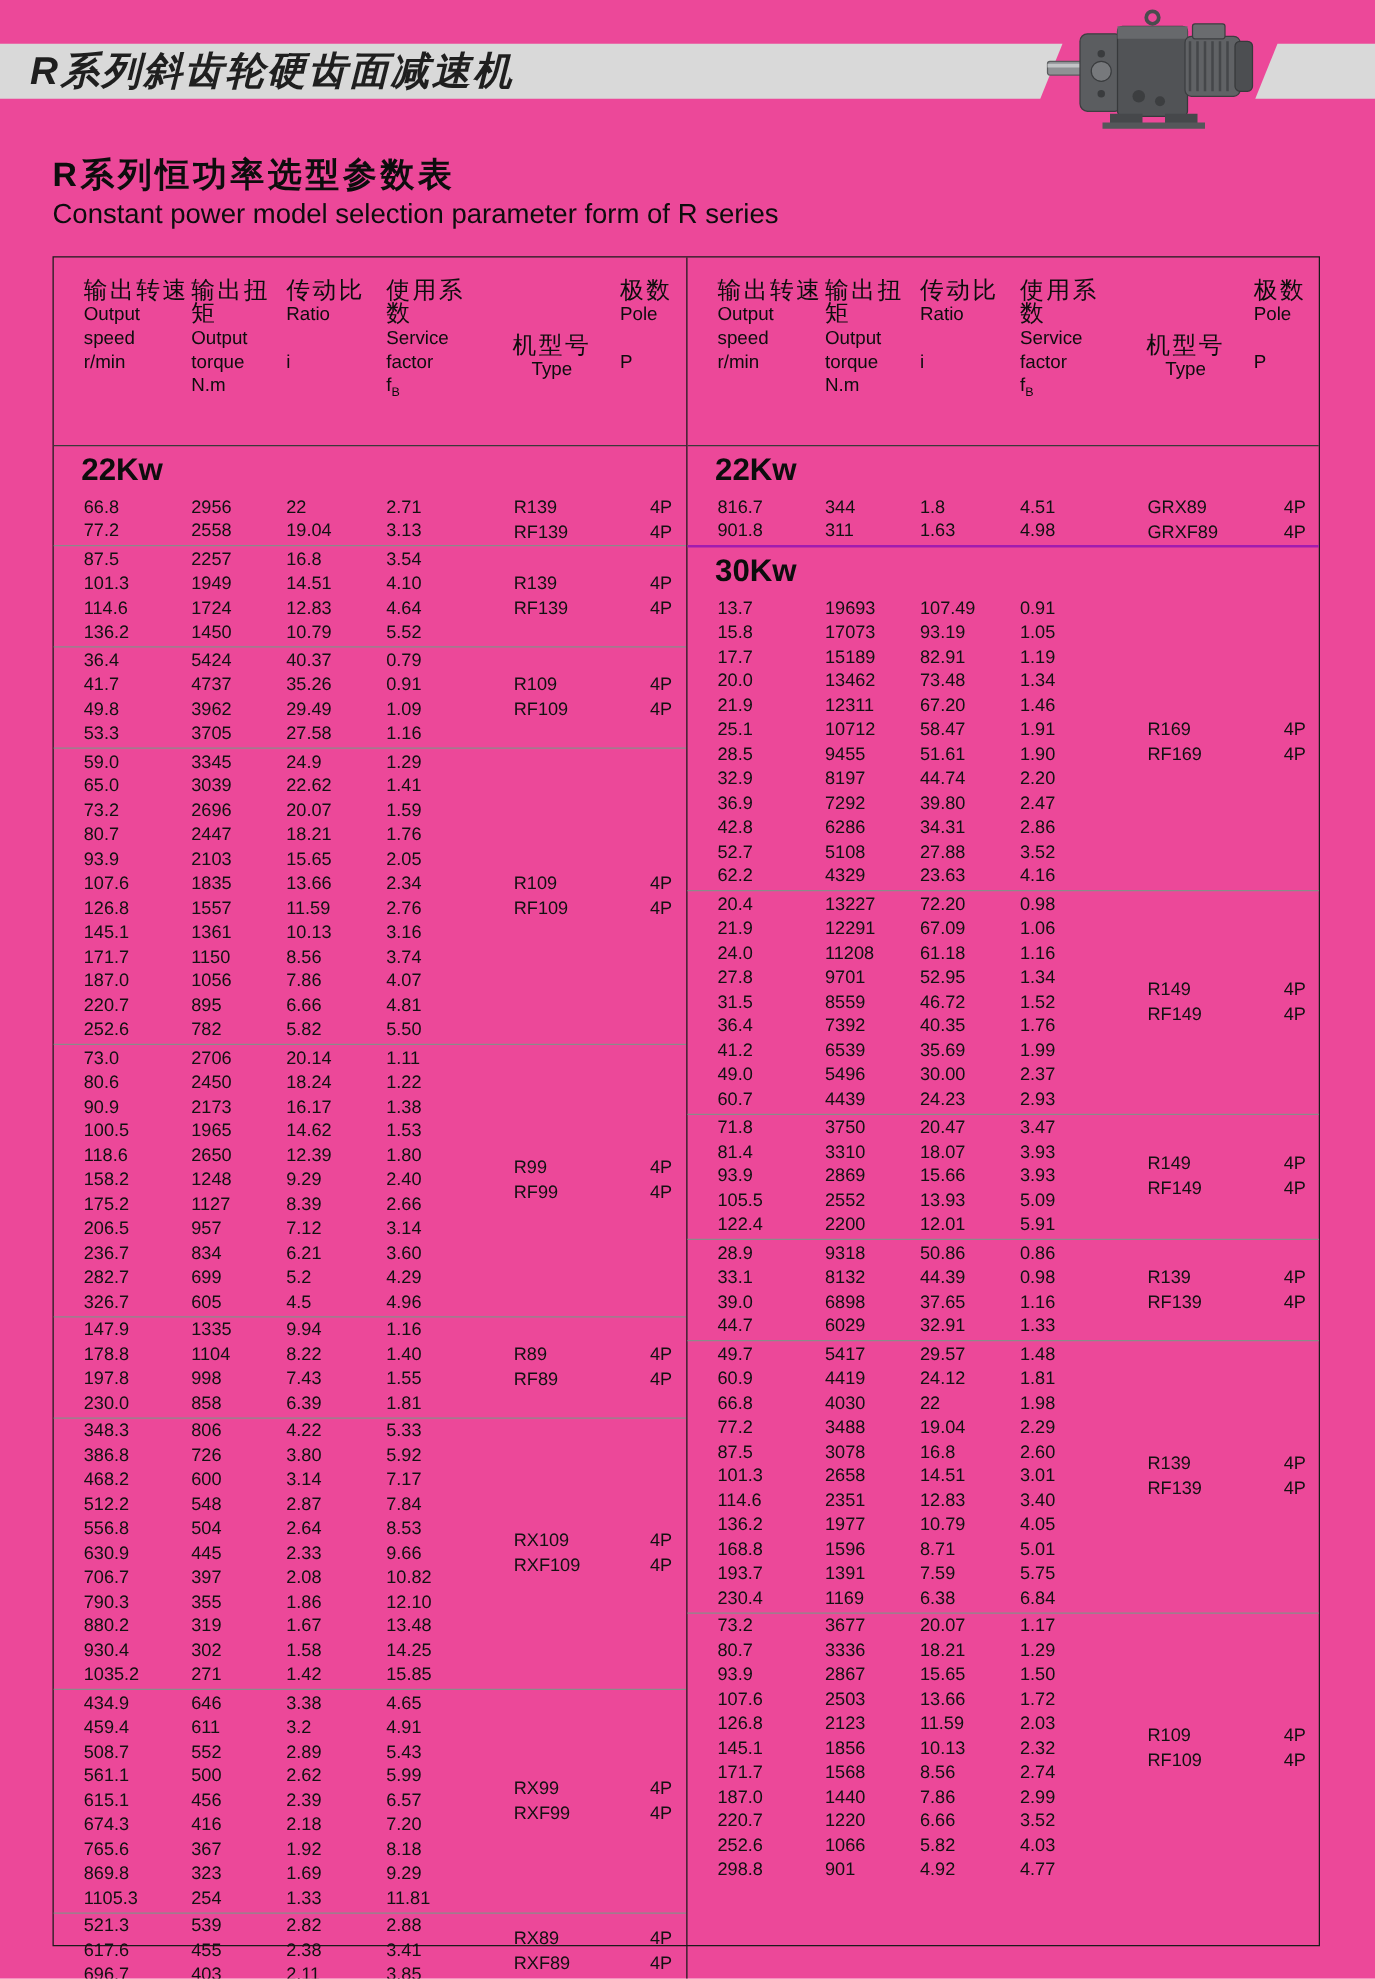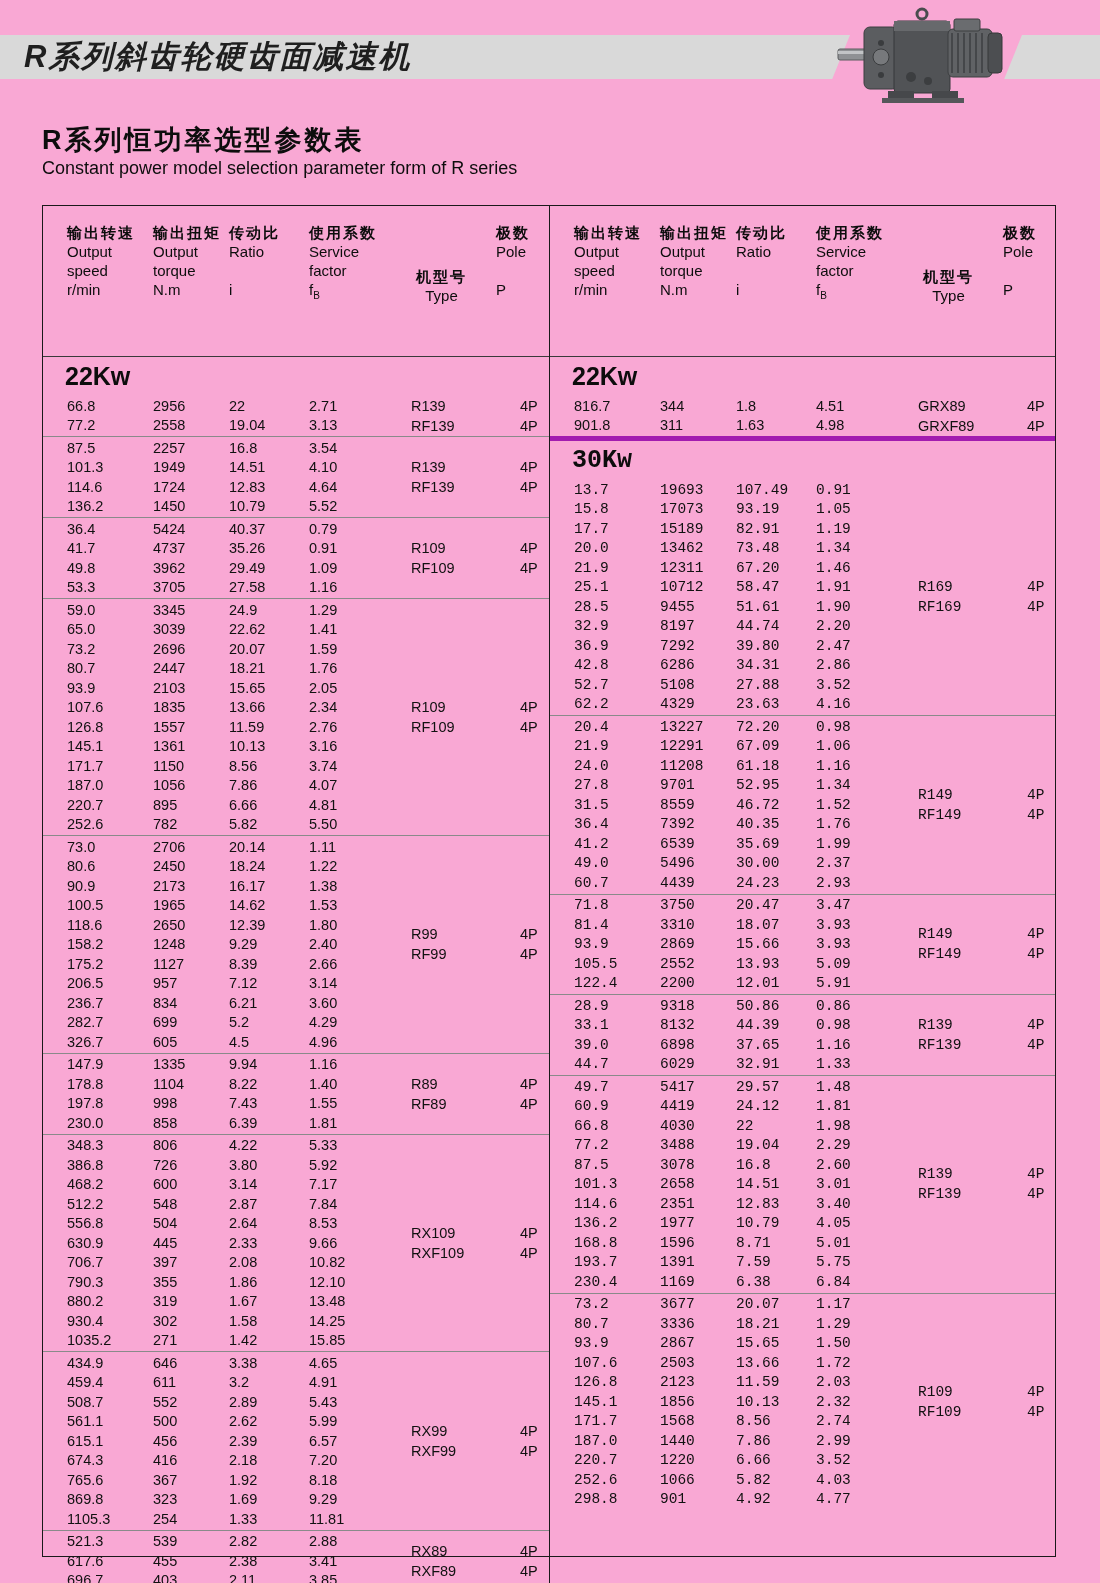--- a/index.html
+++ b/index.html
@@ -1,43 +1,43 @@
 <!DOCTYPE html>
 <html><head>
 <meta charset="utf-8">
 <style>
   html,body{margin:0;padding:0;background:#fff;}
-  .page{position:relative;width:1100px;height:1583px;background:#f9a8d4;overflow:hidden;
+  .page{position:relative;width:1100px;height:1583px;background:#ec4899;overflow:hidden;
         font-family:"Liberation Sans",sans-serif;color:#111;}
   
   .banner-band{position:absolute;top:35px;left:-30px;width:880px;height:44px;background:#d9d9d9;
                transform:skewX(-22deg);transform-origin:top left;}
   .banner-band2{position:absolute;top:35px;left:1022px;width:140px;height:44px;background:#d9d9d9;
                 transform:skewX(-22deg);transform-origin:top left;}
   .banner-title{position:absolute;top:35px;left:24px;height:44px;display:flex;align-items:center;
                 font-size:31px;font-weight:bold;font-style:italic;color:#1f1f1f;letter-spacing:2px;}
   .motor{position:absolute;left:836px;top:5px;width:178px;height:102px;}
   
   .heading-zh{position:absolute;top:122px;left:42px;font-size:27px;font-weight:bold;letter-spacing:3px;color:#0d0d0d;}
-  .heading-en{position:absolute;top:158px;left:42px;font-size:18px;color:#0d0d0d;}
+  .heading-en{position:absolute;top:158px;left:42px;font-size:22px;color:#0d0d0d;}
   
   .ptable{position:absolute;left:42px;top:205px;width:1014px;height:1352px;border:1.5px solid #1a1a1a;
           display:grid;grid-template-columns:1fr 1fr;box-sizing:border-box;}
   .half{display:flex;flex-direction:column;min-width:0;}
   .half.right{border-left:1.5px solid #1a1a1a;}
   .thead{display:grid;grid-template-columns:86px 76px 80px 78px 109px 1fr;
          padding:17px 0 13px 24px;border-bottom:1.5px solid #3a3a3a;flex:none;}
   .hcell{font-size:15px;line-height:19px;color:#0d0d0d;}
-  .hcell .hline:first-child{font-weight:bold;font-size:15px;letter-spacing:2px;}
+  .hcell .hline:first-child{font-weight:normal;font-size:19px;letter-spacing:2px;}
   .hcell.center{text-align:center;margin-top:44px;}
   .hline{min-height:19px;}
   .hline sub{font-size:10px;}
   
   .tbody{display:flex;flex-direction:column;flex:1;}
-  .section + .section{border-top:5px solid #a21caf;font-family:Liberation Mono, monospace;}
+  .section + .section{border-top:2px solid #a21caf;}
   .power-title{font-size:25px;font-weight:bold;padding:5px 0 4px 22px;line-height:29px;color:#0d0d0d;}
   .group{display:flex;}
   .group + .group{border-top:1px solid #8a8a8a;}
   .g-data{width:368px;flex:none;display:flex;flex-direction:column;padding:1px 0;}
   .drow{display:grid;grid-template-columns:86px 76px 80px 78px;padding-left:24px;height:19.5px;align-items:center;}
   .dcell{font-size:14.5px;white-space:nowrap;}
   .g-type{flex:1;display:flex;flex-direction:column;justify-content:center;}
   .tline{display:grid;grid-template-columns:109px 1fr;height:20px;align-items:center;}
   .tcell,.pcell{font-size:14.5px;white-space:nowrap;}
 </style>

